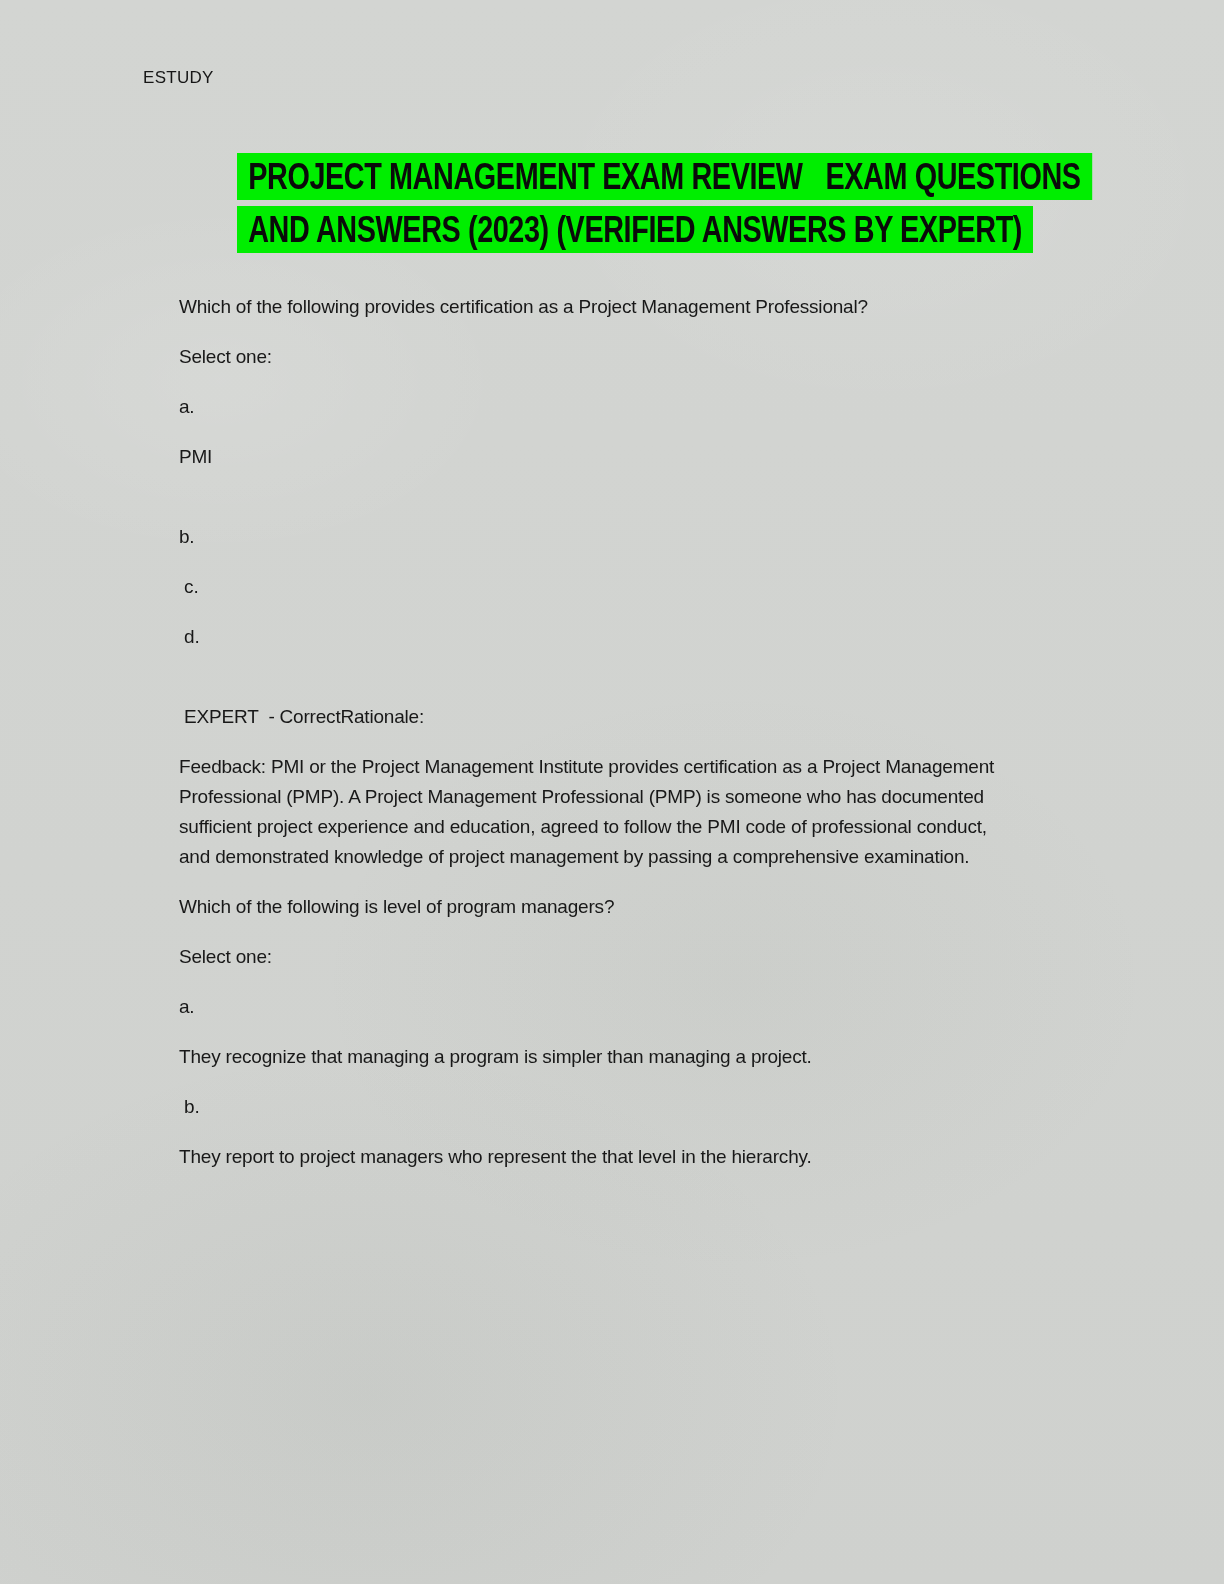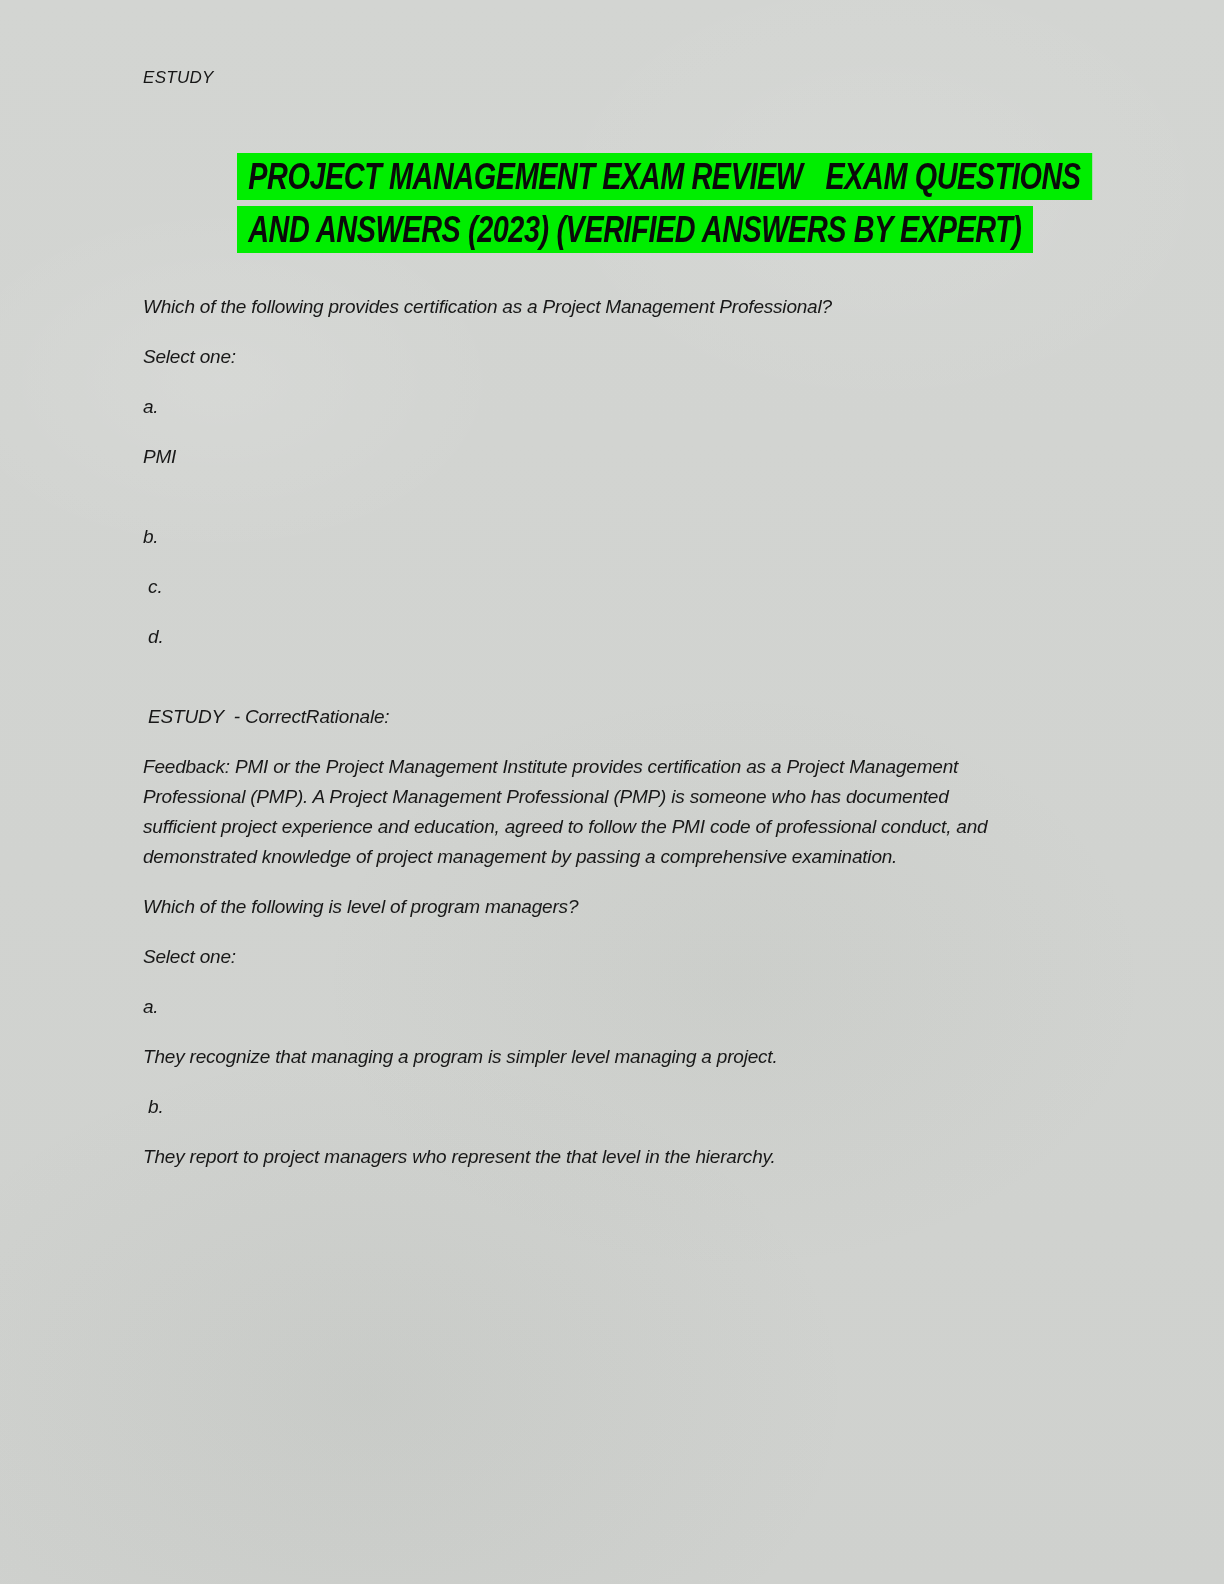--- a/index.html
+++ b/index.html
@@ -18,21 +18,20 @@
       radial-gradient(ellipse 520px 340px at 72% 12%, rgba(255,255,255,0.07), rgba(255,255,255,0) 70%),
       radial-gradient(ellipse 600px 420px at 60% 62%, rgba(110,120,105,0.05), rgba(110,120,105,0) 70%),
       radial-gradient(ellipse 700px 500px at 30% 88%, rgba(90,100,90,0.06), rgba(90,100,90,0) 70%),
       linear-gradient(180deg, #d3d5d2 0%, #d1d3d0 55%, #cfd1ce 100%);
     font-family: "Liberation Sans", sans-serif;
     color: var(--ink);
   }
   .doc {
     padding: 68px 150px 80px 143px;
     width: 1152px;
-    font-style: italic;
   }
   .watermark {
     font-size: 17px;
     line-height: 20px;
     letter-spacing: 0.3px;
     color: #161616;
   }
   .title {
     margin: 62px auto 0 auto;
     width: 940px;
@@ -54,21 +53,21 @@
   }
   .body-text p {
     margin: 0 0 20px 0;
     font-size: 19px;
     line-height: 30px;
     letter-spacing: -0.2px;
     white-space: pre-wrap;
     max-width: 922px;
     color: #181818;
   }
-  .body-text { margin-top: 36px; }
+  .body-text { margin-top: 36px; margin-left: 36px; }
   .gap-lg { margin-top: 50px !important; }
   .q2-block { margin-top: 50px; }
 </style>
 </head>
 <body>
 
 <div class="doc">
 
   <div class="watermark">ESTUDY</div>
 
@@ -82,28 +81,28 @@
 
     <p>a.</p>
     <p>PMI</p>
 
     <p class="gap-lg">b.</p>
 
     <p> c.</p>
 
     <p> d.</p>
 
-    <p class="gap-lg"> ESTUDY  - CorrectRationale:</p>
+    <p class="gap-lg"> EXPERT  - CorrectRationale:</p>
 
     <p>Feedback: PMI or the Project Management Institute provides certification as a Project Management Professional (PMP). A Project Management Professional (PMP) is someone who has documented sufficient project experience and education, agreed to follow the PMI code of professional conduct, and demonstrated knowledge of project management by passing a comprehensive examination.</p>
 
     <p class="q2-block">Which of the following is level of program managers?</p>
 
     <p>Select one:</p>
 
     <p>a.</p>
-    <p>They recognize that managing a program is simpler level managing a project.</p>
+    <p>They recognize that managing a program is simpler than managing a project.</p>
 
     <p> b.</p>
     <p>They report to project managers who represent the that level in the hierarchy.</p>
 
   </div>
 </div>
 
 </body></html>

